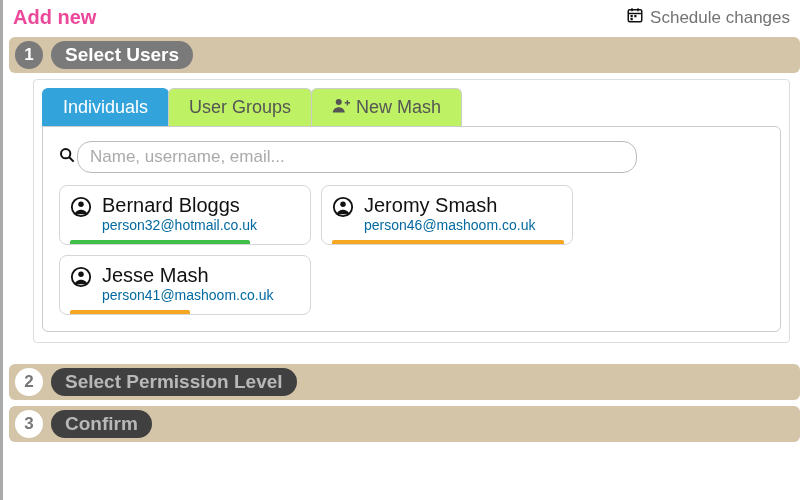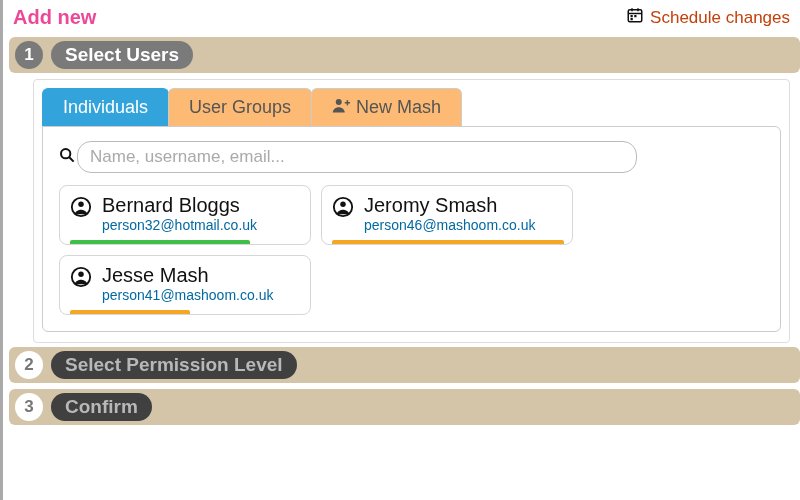--- a/index.html
+++ b/index.html
@@ -18,21 +18,21 @@
     align-items: center;
     padding: 6px 10px 8px 4px;
   }
   .header .title {
     font-size: 20px;
     font-weight: 700;
     color: #ec4899;
   }
   .header .sched {
     font-size: 17px;
-    color: #c2410c;
+    color: #737373;
     display: flex;
     align-items: center;
     gap: 6px;
     cursor: pointer;
   }
   .header .sched svg { width: 18px; height: 18px; }
 
   .step-bar {
     background: #d4c4a8;
     border-radius: 6px;
@@ -72,35 +72,35 @@
     font-weight: 700;
     color: #b8b8b8;
     margin-top: 47px;
   }
   .step-bar.active .step-title { color: #fff; }
 
   .panel {
     background: #fff;
     border: 1px solid #ddd;
     border-radius: 4px;
-    margin: 0 10px 4px 24px;
+    margin: 0 10px 21px 24px;
     padding: 8px 8px 10px 8px;
   }
 
   .tabs {
     display: flex;
     gap: 0;
   }
   .tab {
     border: 1px solid #ccc;
     border-bottom: none;
     border-radius: 6px 6px 0 0;
     padding: 8px 20px;
     font-size: 18px;
-    background: #fdba74;
+    background: #bef264;
     color: #555;
     cursor: pointer;
     display: flex;
     align-items: center;
     gap: 6px;
     margin-right: -1px;
   }
   .tab.active {
     background: #33a3dc;
     color: #fff;

